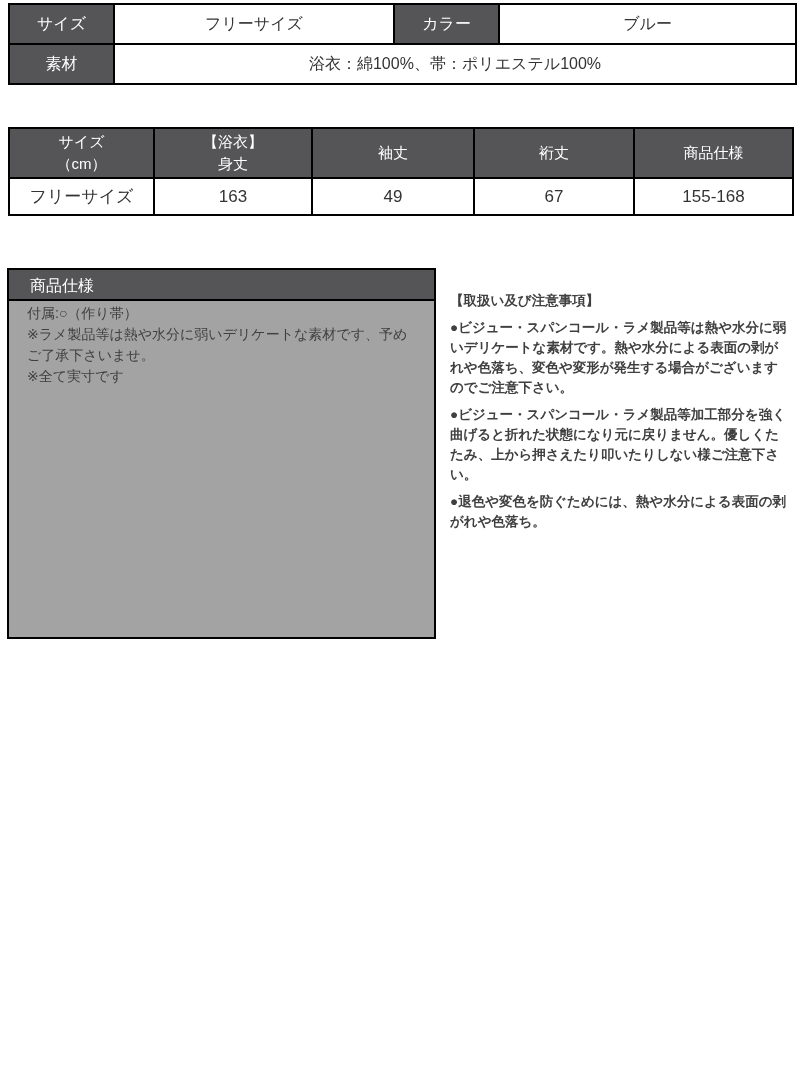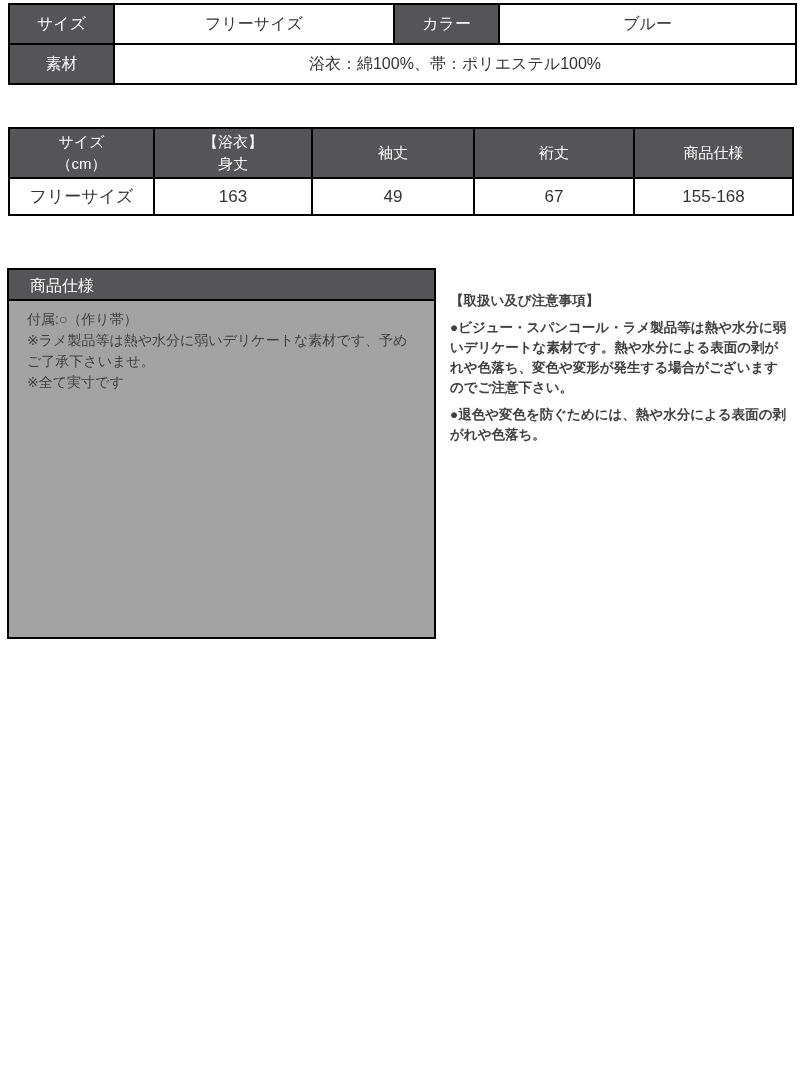--- a/index.html
+++ b/index.html
@@ -44,21 +44,21 @@
   
   .spec-panel {
     position: absolute; left: 7px; top: 268px; width: 429px; height: 371px;
     border: 2px solid #000; background: #a3a3a3;
   }
   .spec-panel .panel-header {
     height: 31px; background: #555557; border-bottom: 2px solid #000;
     color: #fff; font-size: 16px; line-height: 31px; padding-left: 21px;
   }
   .spec-panel .panel-body {
-    padding: 8px 18px; font-size: 14px; line-height: 21px; color: #404040;
+    padding: 2px 18px; font-size: 14px; line-height: 21px; color: #404040;
   }
   .spec-panel .panel-body p { margin: 0; }
   .spec-panel .panel-body p.gap-above { }
 
   
   .handling-notes {
     position: absolute; left: 443px; top: 284px; width: 353px;
     font-size: 13.5px; line-height: 20px; color: #404040;
   }
   .handling-notes .notes-title { margin-bottom: 5px; }
@@ -123,16 +123,17 @@
     <div class="panel-body">
       <p>付属:○（作り帯）</p>
       <p>※ラメ製品等は熱や水分に弱いデリケートな素材です、予めご了承下さいませ。</p>
       <p class="gap-above">※全て実寸です</p>
     </div>
   </div>
 
   <div class="handling-notes">
     <p class="notes-title">【取扱い及び注意事項】</p>
     <p>●ビジュー・スパンコール・ラメ製品等は熱や水分に弱いデリケートな素材です。熱や水分による表面の剥がれや色落ち、変色や変形が発生する場合がございますのでご注意下さい。</p>
+    <p>●ビジュー・スパンコール・ラメ製品等加工部分を強く曲げると折れた状態になり元に戻りません。優しくたたみ、上から押さえたり叩いたりしない様ご注意下さい。</p>
     <p>●退色や変色を防ぐためには、熱や水分による表面の剥がれや色落ち。</p>
   </div>
 
 </div>
 
 </body></html>

